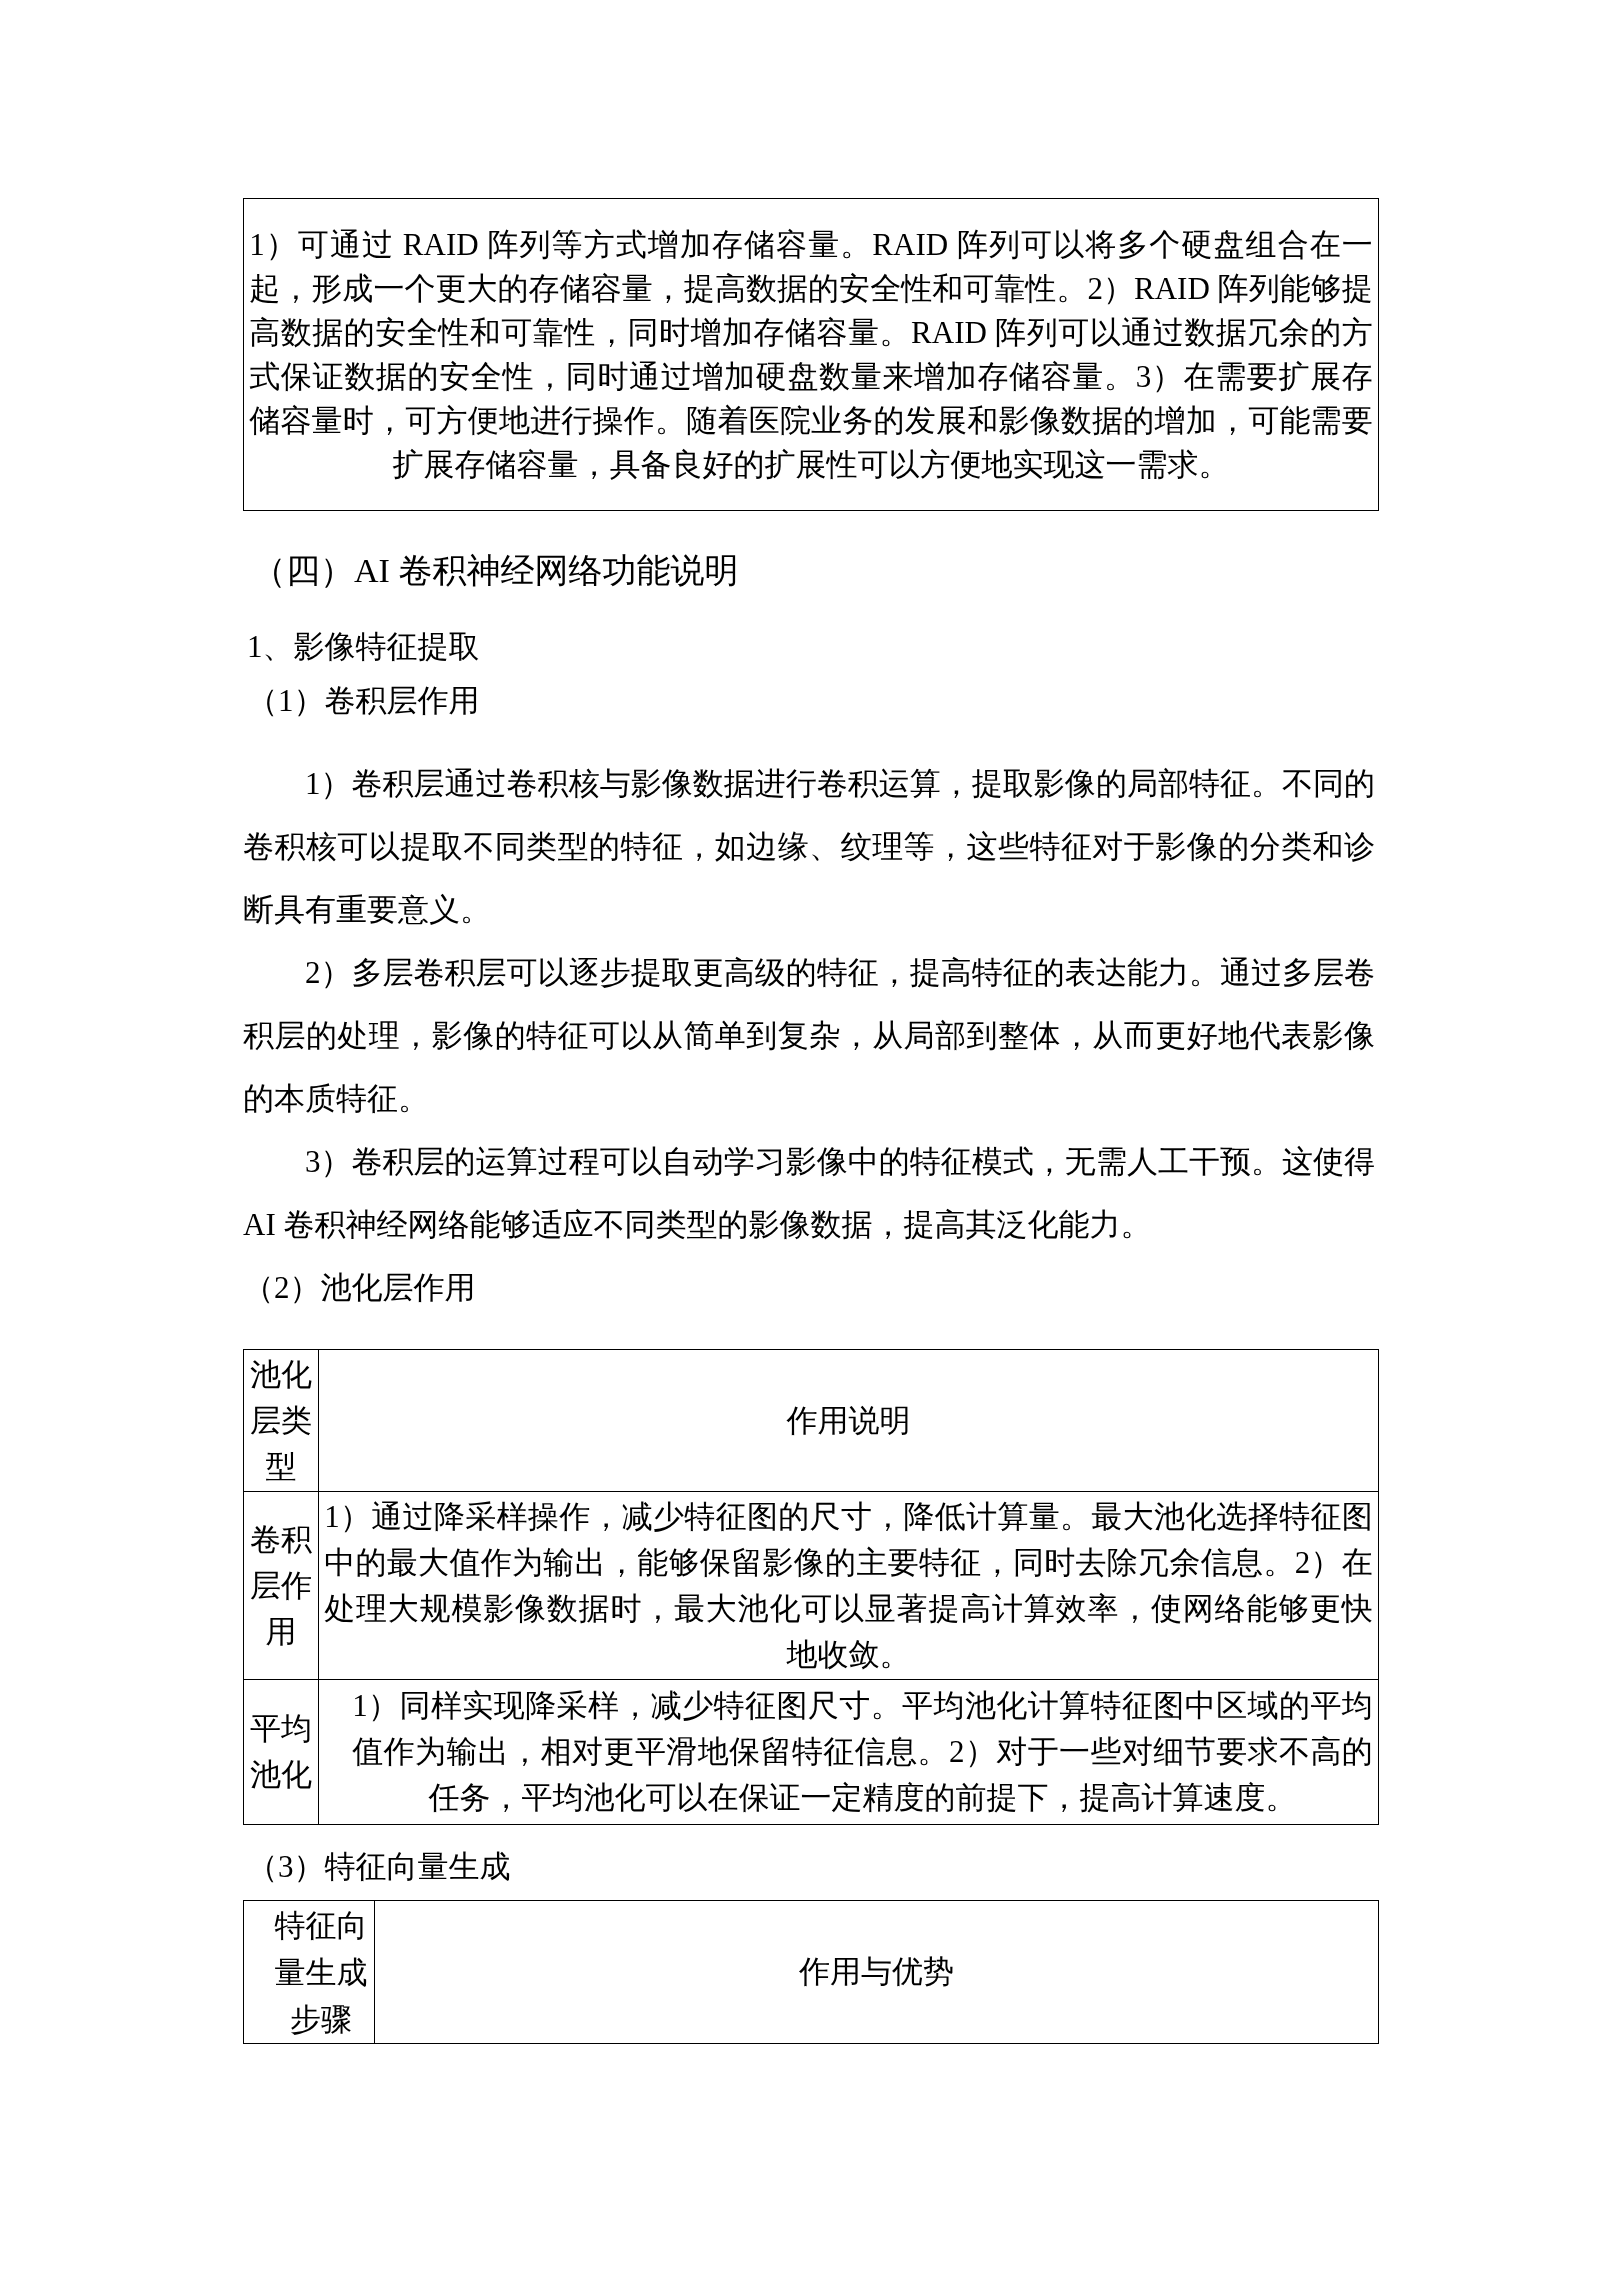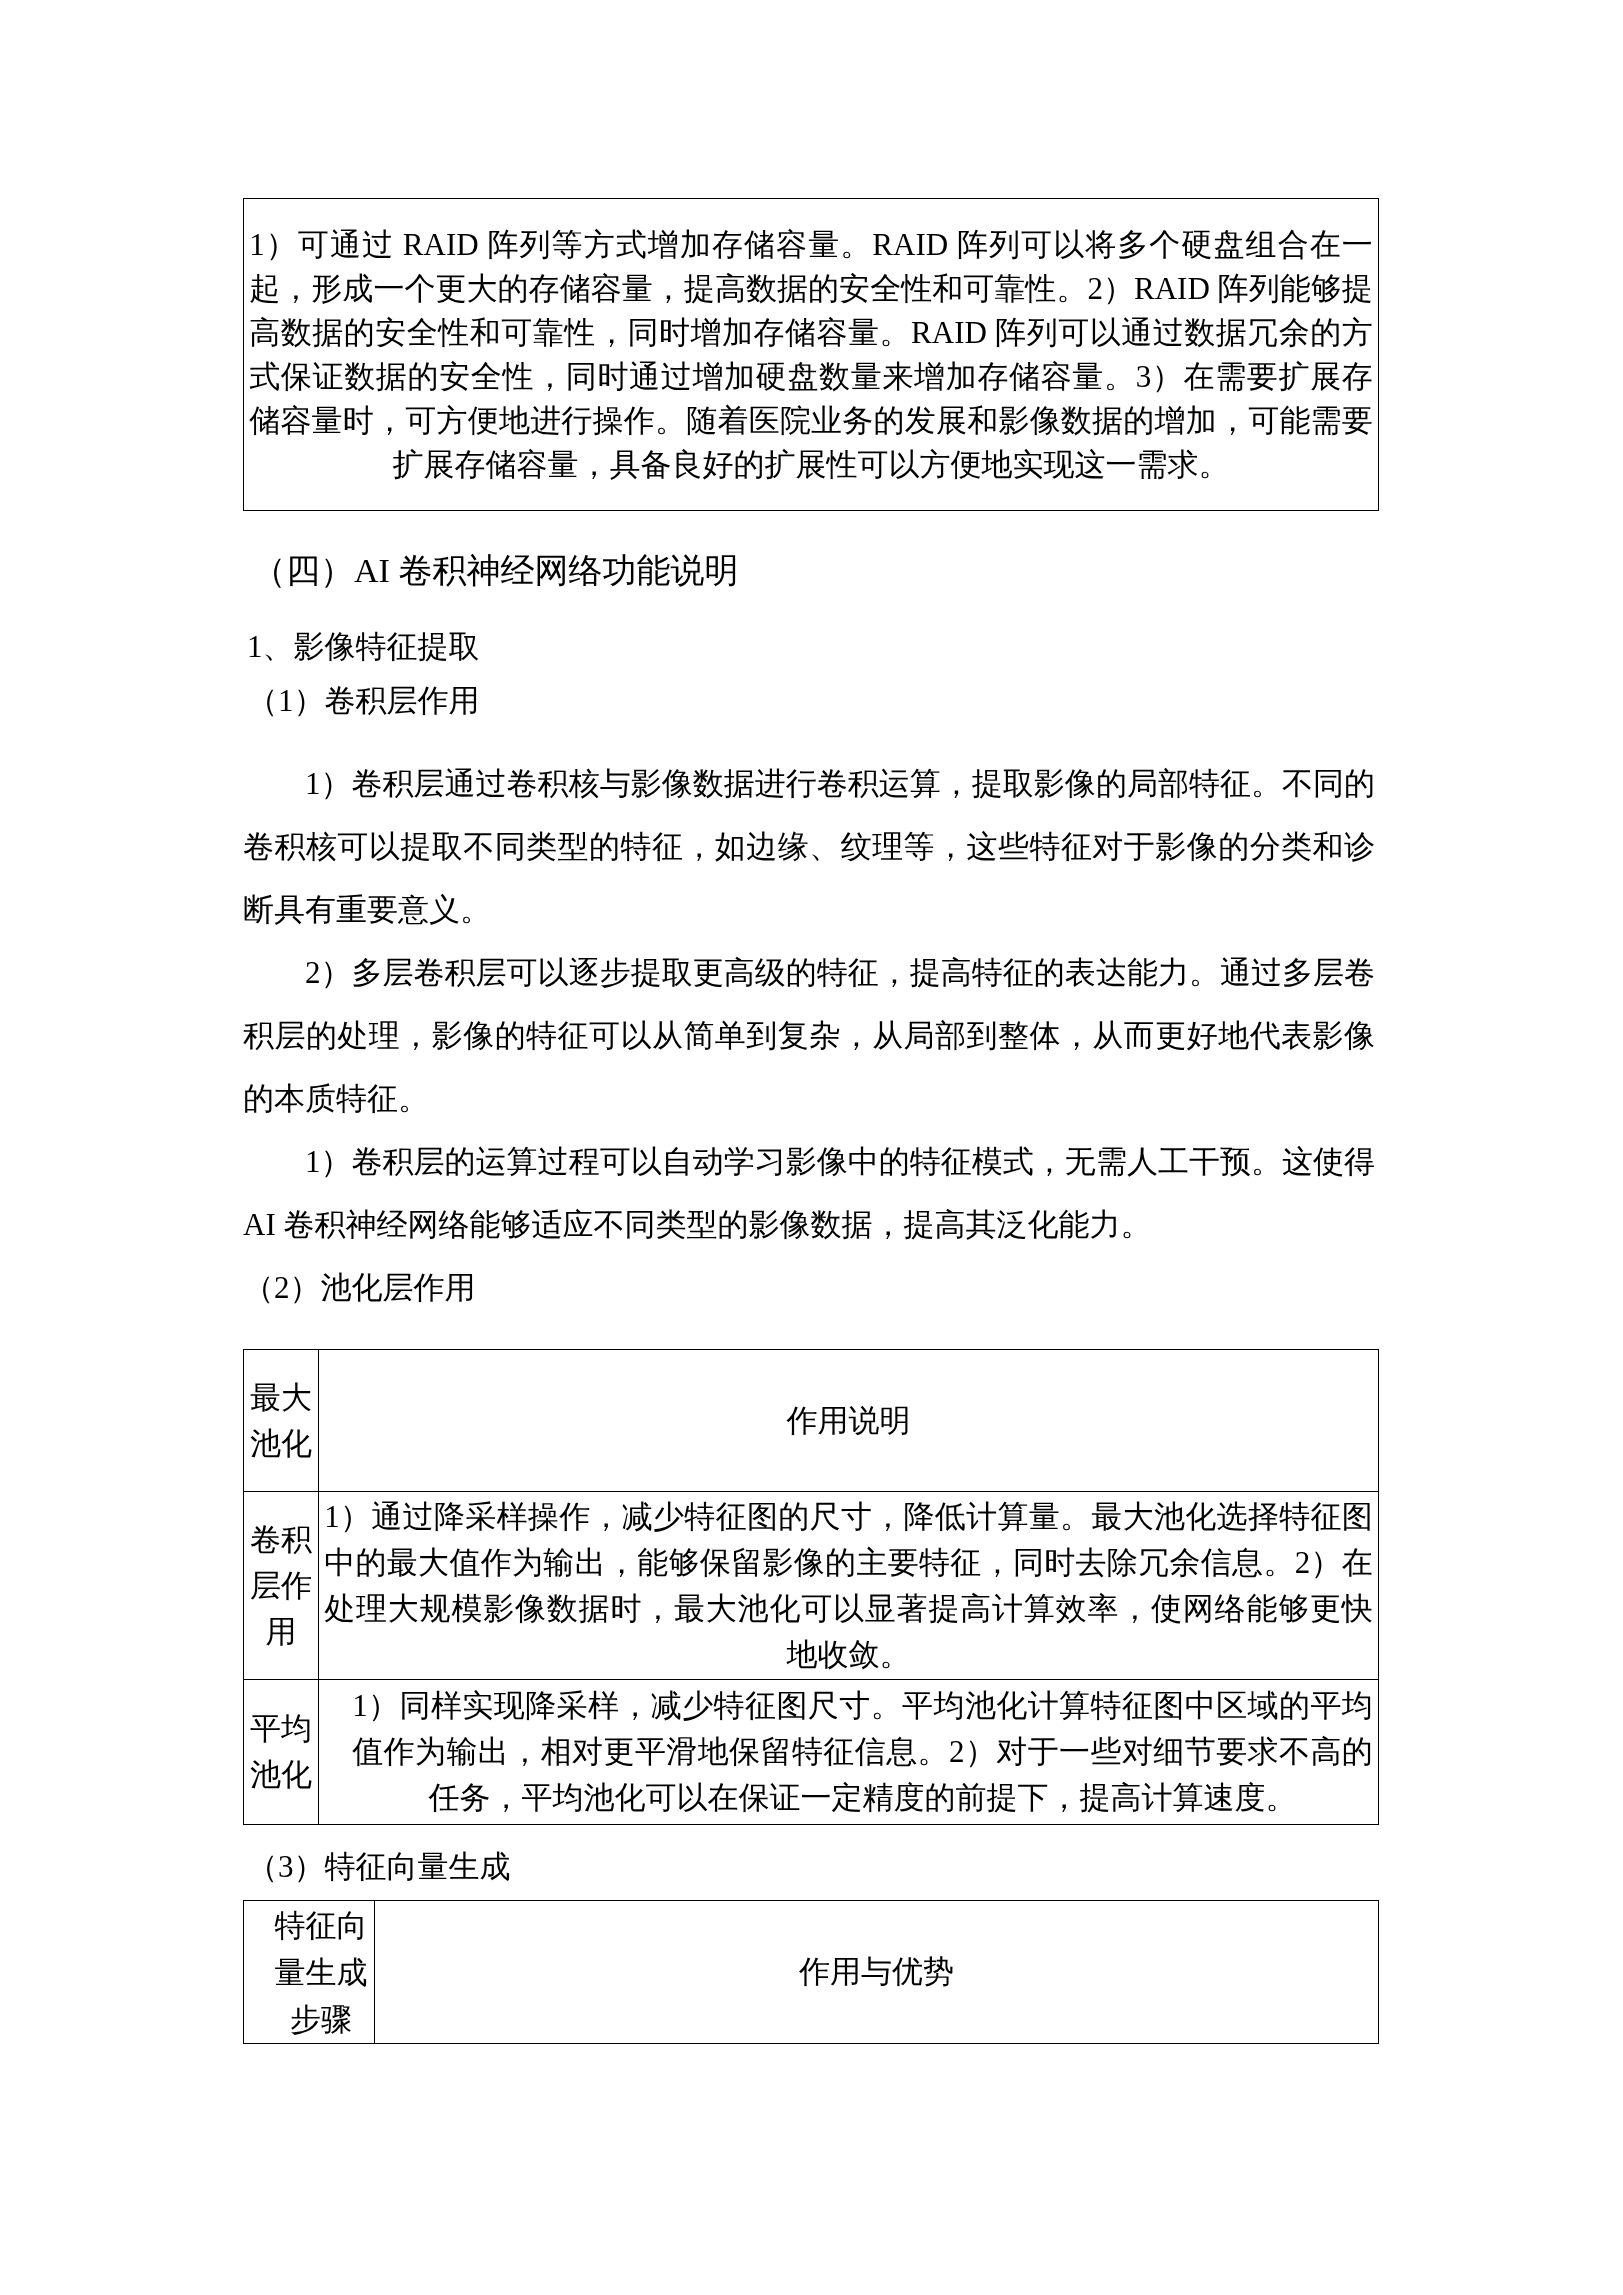--- a/index.html
+++ b/index.html
@@ -137,27 +137,27 @@
 
   <div class="h-section" id="heading-section">（四）AI 卷积神经网络功能说明</div>
 
   <div class="h-sub" id="sub-feature-extract">1、影像特征提取</div>
 
   <div class="h-sub" id="sub-conv-layer">（1）卷积层作用</div>
 
   <div class="body-flow">
     <p>1）卷积层通过卷积核与影像数据进行卷积运算，提取影像的局部特征。不同的卷积核可以提取不同类型的特征，如边缘、纹理等，这些特征对于影像的分类和诊断具有重要意义。</p>
     <p>2）多层卷积层可以逐步提取更高级的特征，提高特征的表达能力。通过多层卷积层的处理，影像的特征可以从简单到复杂，从局部到整体，从而更好地代表影像的本质特征。</p>
-    <p>1）卷积层的运算过程可以自动学习影像中的特征模式，无需人工干预。这使得 AI 卷积神经网络能够适应不同类型的影像数据，提高其泛化能力。</p>
+    <p>3）卷积层的运算过程可以自动学习影像中的特征模式，无需人工干预。这使得 AI 卷积神经网络能够适应不同类型的影像数据，提高其泛化能力。</p>
     <p class="no-indent">（2）池化层作用</p>
   </div>
 
   <div class="doc-table" id="table-pooling">
     <div class="t-row row-header">
-      <div class="t-label">最大池化</div>
+      <div class="t-label">池化层类型</div>
       <div class="t-header-center">作用说明</div>
     </div>
     <div class="t-row row-max">
       <div class="t-label">卷积层作用</div>
       <div class="t-content">
         <div>1）通过降采样操作，减少特征图的尺寸，降低计算量。最大池化选择特征图中的最大值作为输出，能够保留影像的主要特征，同时去除冗余信息。2）在处理大规模影像数据时，最大池化可以显著提高计算效率，使网络能够更快地收敛。</div>
       </div>
     </div>
     <div class="t-row row-avg">
       <div class="t-label">平均池化</div>

